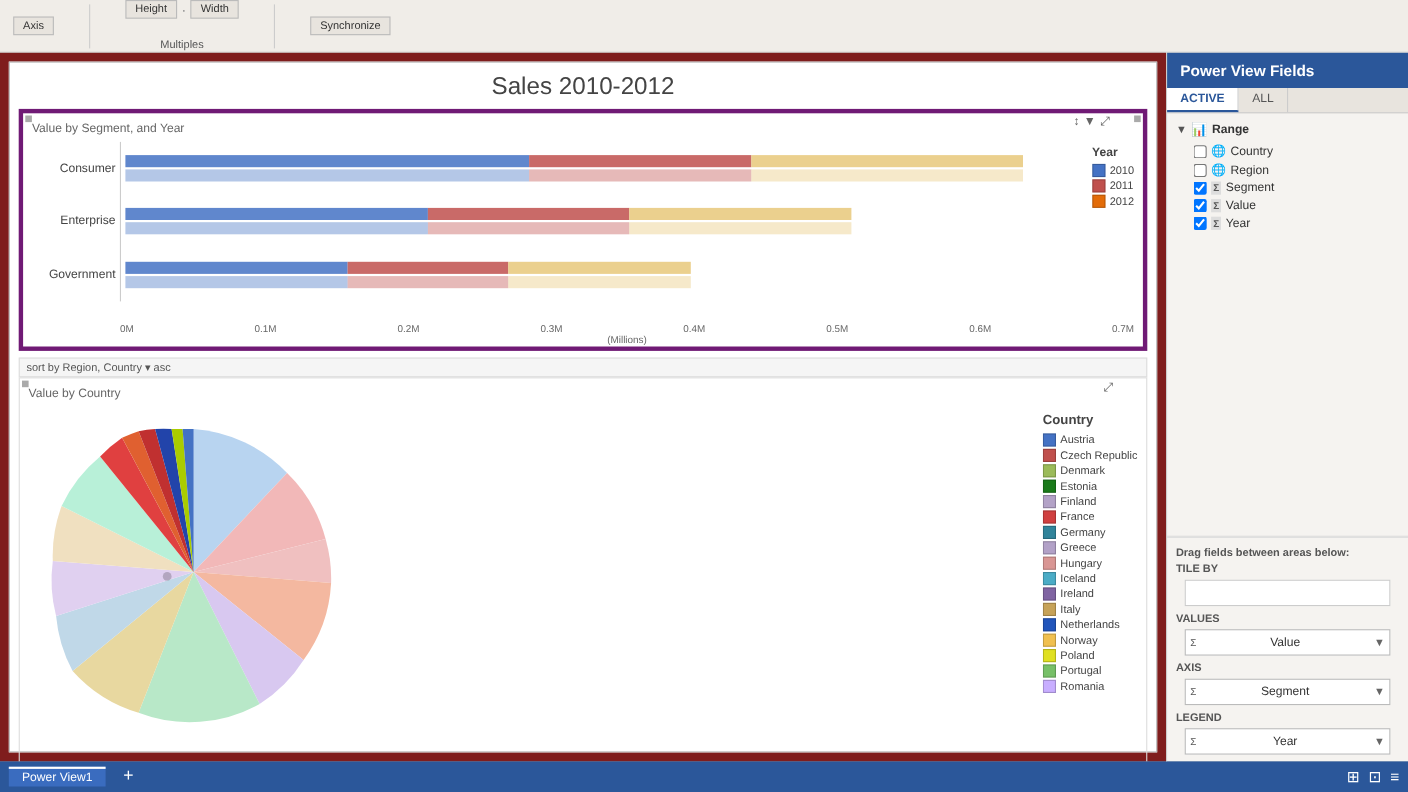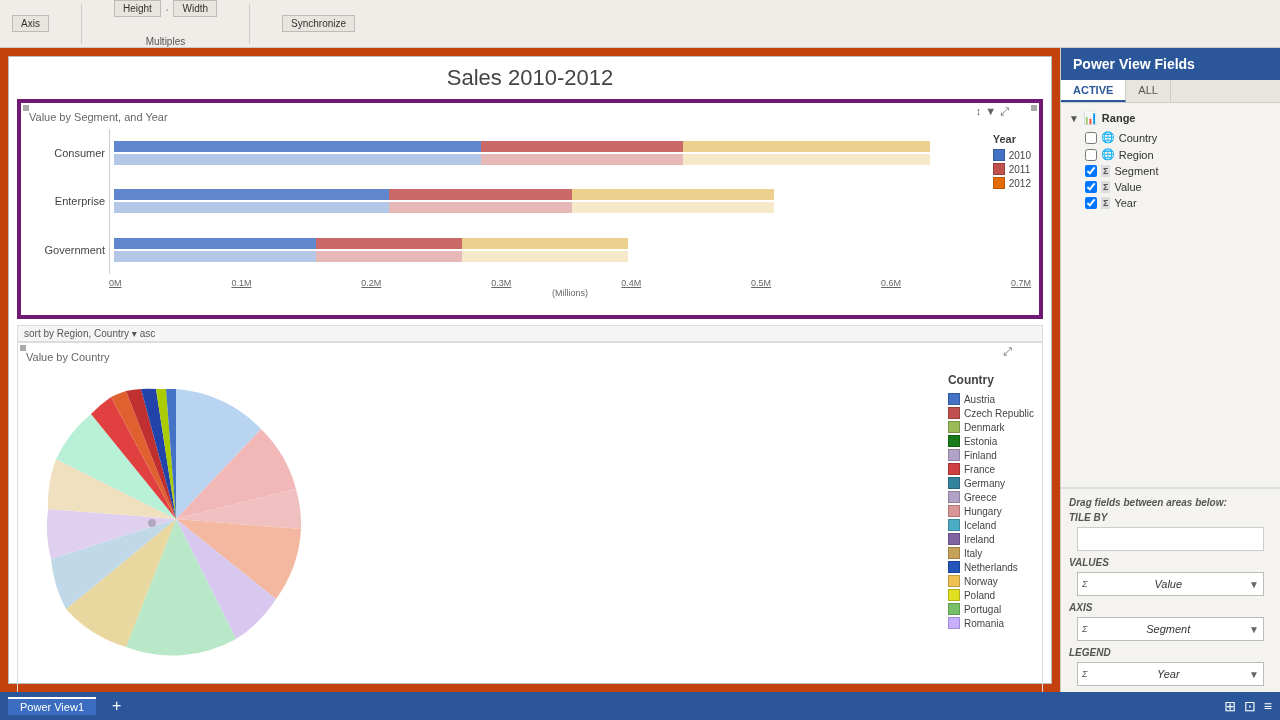--- a/index.html
+++ b/index.html
@@ -39,21 +39,21 @@
 
     
     .main-layout {
       display: flex;
       height: calc(720px - 48px - 28px);
     }
 
     
     .canvas-area {
       flex: 1;
-      background: #c2410c;
+      background: #7f1d1d;
       padding: 8px;
       overflow: hidden;
     }
 
     .report-container {
       background: white;
       width: 100%;
       height: 100%;
       border: 1px solid #bbb;
       padding: 8px;
@@ -124,23 +124,22 @@
     .bar-seg {
       height: 100%;
       opacity: 0.85;
     }
 
     .x-axis {
       display: flex;
       justify-content: space-between;
       font-size: 9px;
       color: #666;
-      margin-top: 4px;
+      margin-top: 20px;
       padding-left: 80px;
-      text-decoration: underline;
     }
 
     .x-axis-label {
       text-align: center;
       font-size: 9px;
       color: #666;
       padding-left: 80px;
     }
 
     
@@ -659,21 +658,21 @@
         <span>Value</span>
       </div>
 
       <div class="tree-item">
         <input type="checkbox" checked="" style="">
         <span style="color:#555;font-size:9px;background:#ddd;padding:1px 2px;font-weight:bold;">Σ</span>
         <span>Year</span>
       </div>
     </div>
 
-    <div style="border-top:1px solid #ddd;font-style:italic;">
+    <div style="border-top:1px solid #ddd;">
       <div class="drag-label">Drag fields between areas below:</div>
 
       <div style="padding:0 8px 2px;">
         <div style="font-size:10px;color:#555;font-weight:bold;margin-bottom:2px;">TILE BY</div>
         <div class="drop-zone"></div>
       </div>
 
       <div style="padding:0 8px 2px;">
         <div style="font-size:10px;color:#555;font-weight:bold;margin-bottom:2px;">VALUES</div>
         <div class="drop-zone-filled">

